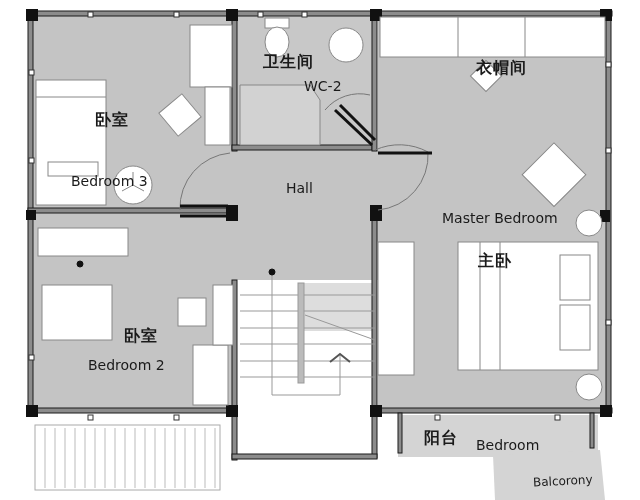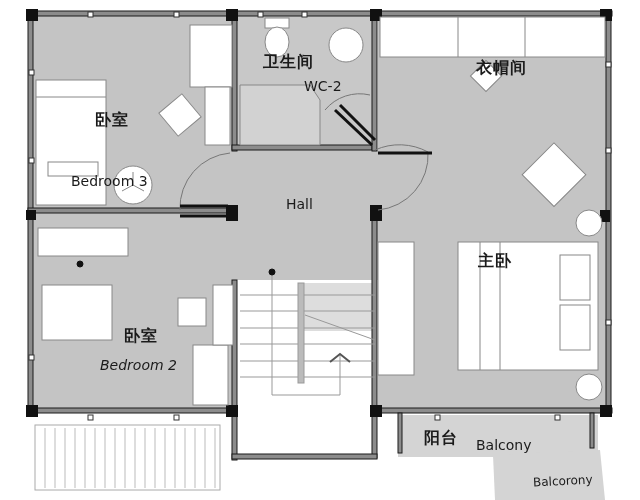--- a/index.html
+++ b/index.html
@@ -187,23 +187,24 @@
 </svg>
 
 <div class="lbl zh" style="left:95px;top:110px;">卧室</div>
 <div class="lbl en" style="left:71px;top:138px;margin-top:35px;">Bedroom 3</div>
 
 <div class="lbl zh" style="left:263px;top:52px;">卫生间</div>
 <div class="lbl en" style="left:304px;top:78px;">WC-2</div>
 
 <div class="lbl zh" style="left:476px;top:58px;">衣帽间</div>
 
-<div class="lbl en" style="left:286px;top:196px;">Hall</div>
-
+<div class="lbl en" style="left:286px;top:180px;">Hall</div>
+
+<div class="lbl en" style="left:442px;top:210px;">Master Bedroom</div>
 <div class="lbl zh" style="left:478px;top:251px;">主卧</div>
 
 <div class="lbl zh" style="left:124px;top:326px;">卧室</div>
-<div class="lbl en" style="left:100px;top:357px;font-style:italic;">Bedroom 2</div>
+<div class="lbl en" style="left:88px;top:357px;">Bedroom 2</div>
 
 <div class="lbl zh" style="left:424px;top:428px;">阳台</div>
-<div class="lbl en" style="left:476px;top:437px;">Balcony</div>
+<div class="lbl en" style="left:476px;top:437px;">Bedroom</div>
 <div class="lbl en-sm" style="left:533px;top:474px;transform:rotate(-3deg);">Balcorony</div>
 </div>
 
 </body></html>

